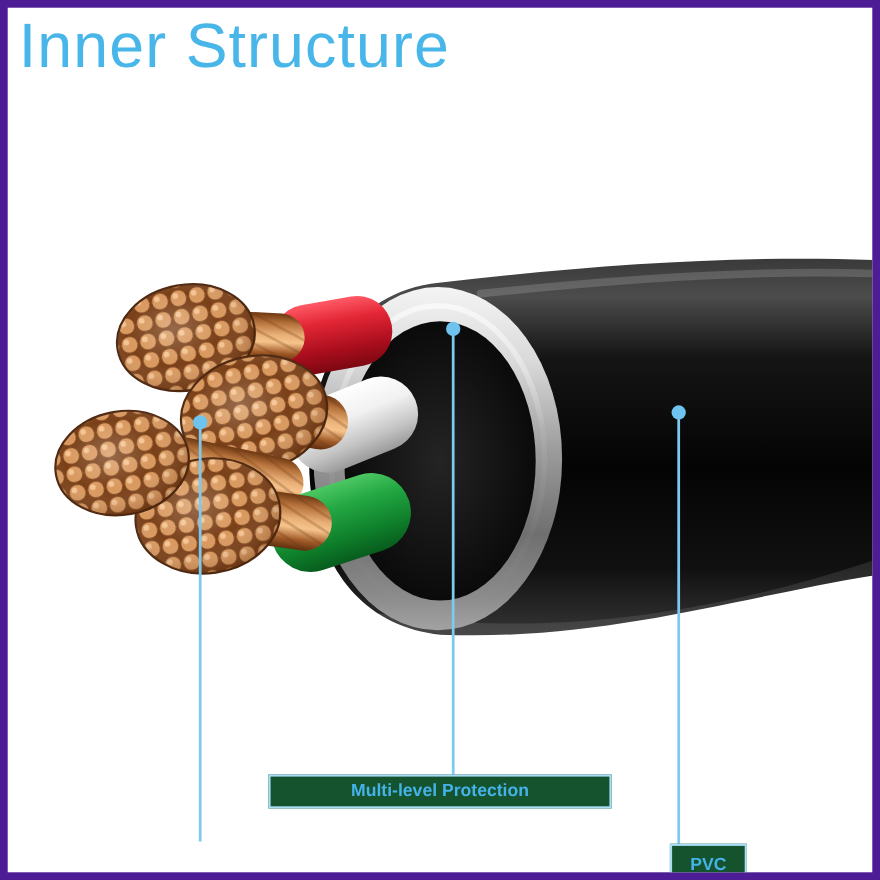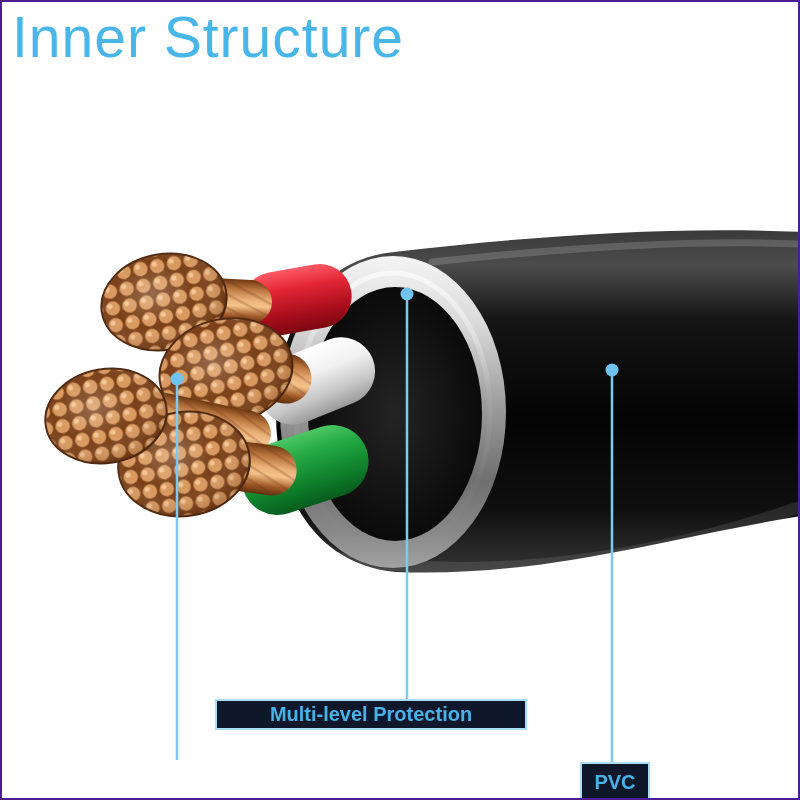--- a/index.html
+++ b/index.html
@@ -1,30 +1,30 @@
 <!DOCTYPE html>
 <html><head>
 <meta charset="utf-8">
 <style>
   html,body{margin:0;padding:0;background:#fff;}
   .stage{
     position:relative;width:800px;height:800px;background:#fff;
-    border:2px solid #4c1d95;box-sizing:border-box;overflow:hidden;
+    border:7px solid #4c1d95;box-sizing:border-box;overflow:hidden;
     font-family:"Liberation Sans",sans-serif;
   }
   .title{
     position:absolute;left:10px;top:2px;margin:0;
     font-size:57px;font-weight:400;letter-spacing:1px;
     color:#49b6ea;white-space:nowrap;
   }
   .cable-svg{position:absolute;left:0;top:0;}
   .callout-label{
     position:absolute;display:flex;align-items:center;justify-content:center;
-    border:2px solid #a9dcf5;background:#0f172a;color:#45b2e8;
-    font-size:20px;font-weight:700;box-sizing:border-box;white-space:nowrap;
+    border:2px solid #a9dcf5;background:#14532d;color:#45b2e8;
+    font-size:16px;font-weight:700;box-sizing:border-box;white-space:nowrap;margin-left:24px;
   }
   .label-multi{left:213px;top:697px;width:312px;height:31px;}
   .label-core{left:61px;top:756px;width:207px;height:36px;}
   .label-pvc{left:578px;top:760px;width:70px;height:40px;}
 </style>
 </head>
 <body>
 
 <div class="stage">
 

